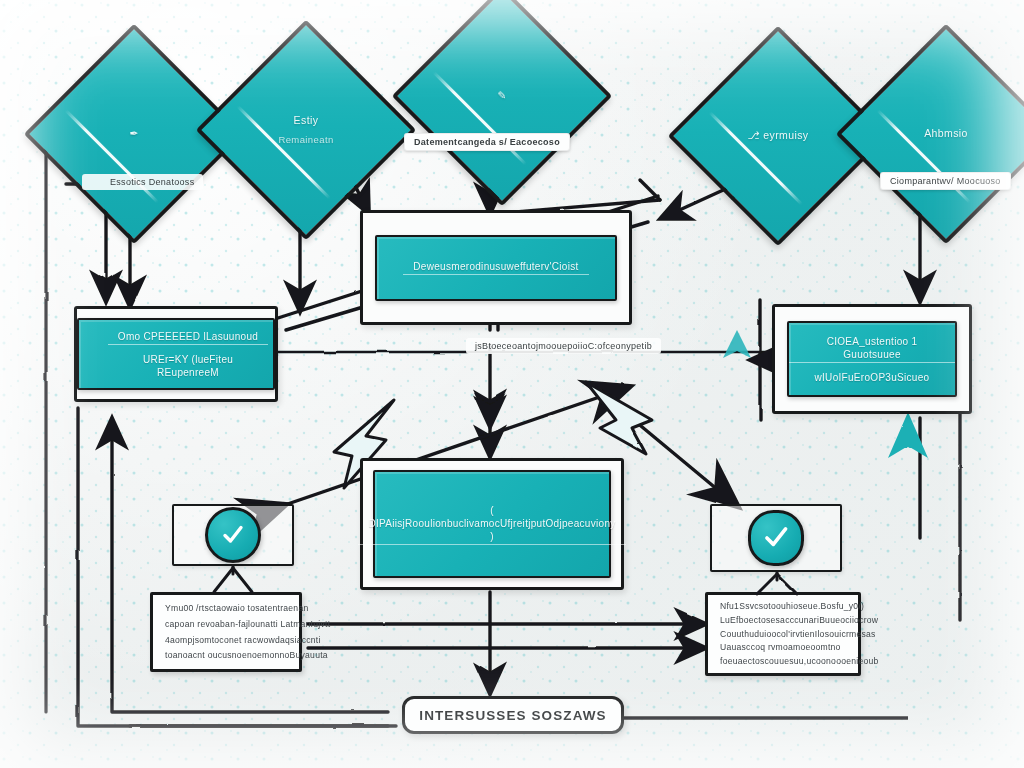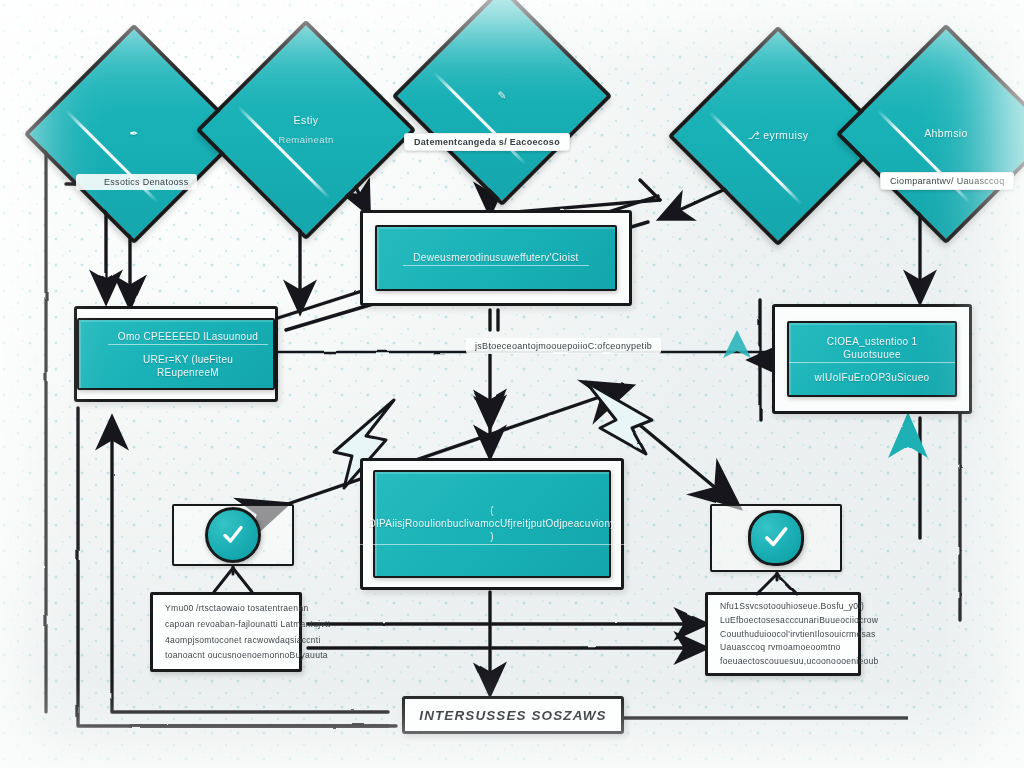--- a/index.html
+++ b/index.html
@@ -180,26 +180,25 @@
     align-items: center;
     justify-content: center;
     box-shadow: 1px 2px 5px rgba(0,0,0,.25);
   }
   .checkcircle svg { display:block; }
 
   
   .terminator {
     border: 3.5px solid #17191a;
     background: #fdfefe;
-    border-radius: 3px;
+    border-radius: 12px;
     display: flex;
     align-items: center;
     justify-content: center;
     box-shadow: 2px 3px 6px rgba(0,0,0,.16);
-    font-style: italic;
   }
   .term-text {
     color: #1c2022;
     font-size: 13.5px;
     font-weight: 700;
     letter-spacing: 1.1px;
     filter: blur(.35px);
   }
 </style>
 </head>
@@ -321,21 +320,21 @@
   </svg>
 
   <div class="node" style="left:56px; top:56px;">
     <div class="diamond">
       <div class="diamond-gloss"></div>
       <div class="dlabel">
         <span class="dtext">✒</span>
       </div>
     </div>
   </div>
-  <div class="node chip plain" style="left:76px; top:174px;padding-left:28px;">Essotics    Denatooss</div>
+  <div class="node chip plain" style="left:82px; top:174px;padding-left:28px;">Essotics    Denatooss</div>
 
   <div class="node" style="left:228px; top:52px;">
     <div class="diamond">
       <div class="diamond-gloss"></div>
       <div class="dlabel">
         <span class="dtext">Estiy</span>
         <span class="dtext thin">Remaineatn</span>
       </div>
     </div>
   </div>
@@ -360,23 +359,23 @@
   </div>
 
   <div class="node" style="left:868px; top:56px;">
     <div class="diamond">
       <div class="diamond-gloss"></div>
       <div class="dlabel">
         <span class="dtext">Ahbmsio</span>
       </div>
     </div>
   </div>
-  <div class="node chip" style="left:880px; top:172px;">Ciomparantwv/ Uauasccoq</div>
-
-  <div class="node frame" style="left:360px; top:210px; width:272px; height:96px;">
+  <div class="node chip" style="left:880px; top:172px;">Ciomparantwv/ Moocuoso</div>
+
+  <div class="node frame" style="left:360px; top:210px; width:272px; height:115px;">
     <div class="fill" style="width:238px; height:62px;">
       <span class="ftext under">Deweusmerodinusuweffuterv'Cioist</span>
     </div>
   </div>
 
   <div class="node frame" style="left:74px; top:306px; width:204px; height:96px;">
     <div class="fill" style="width:172px; height:68px;padding-left:24px;">
       <span class="ftext under">Omo CPEEEEED lLasuunoud</span>
       <span class="ftext">UREr=KY (lueFiteu REupenreeM</span>
     </div>

